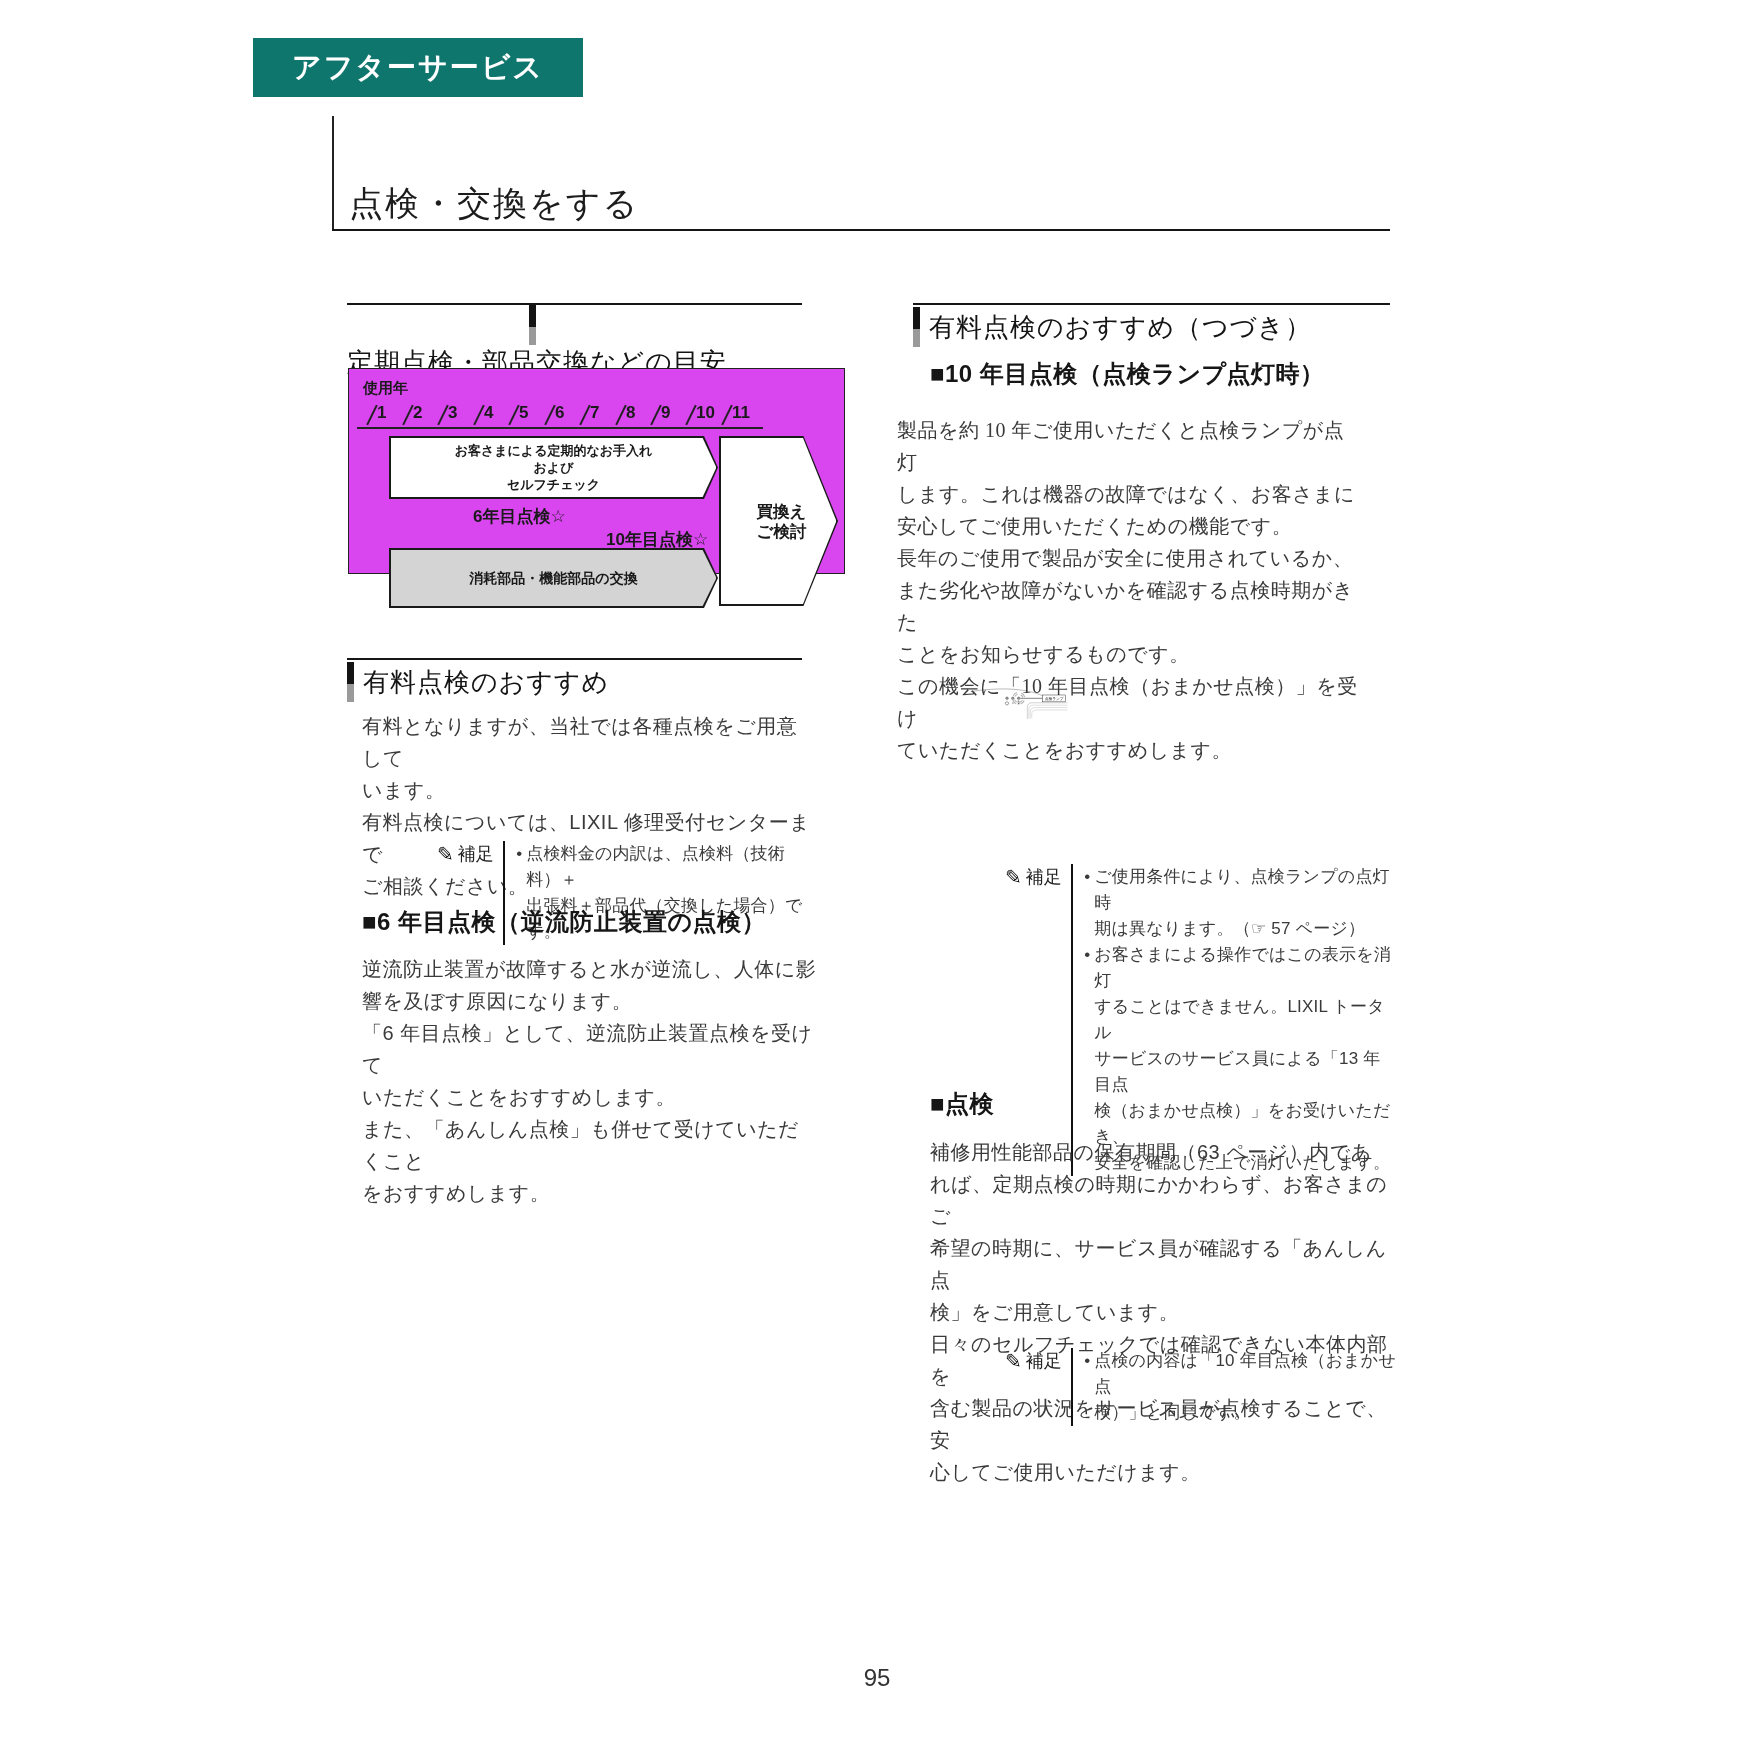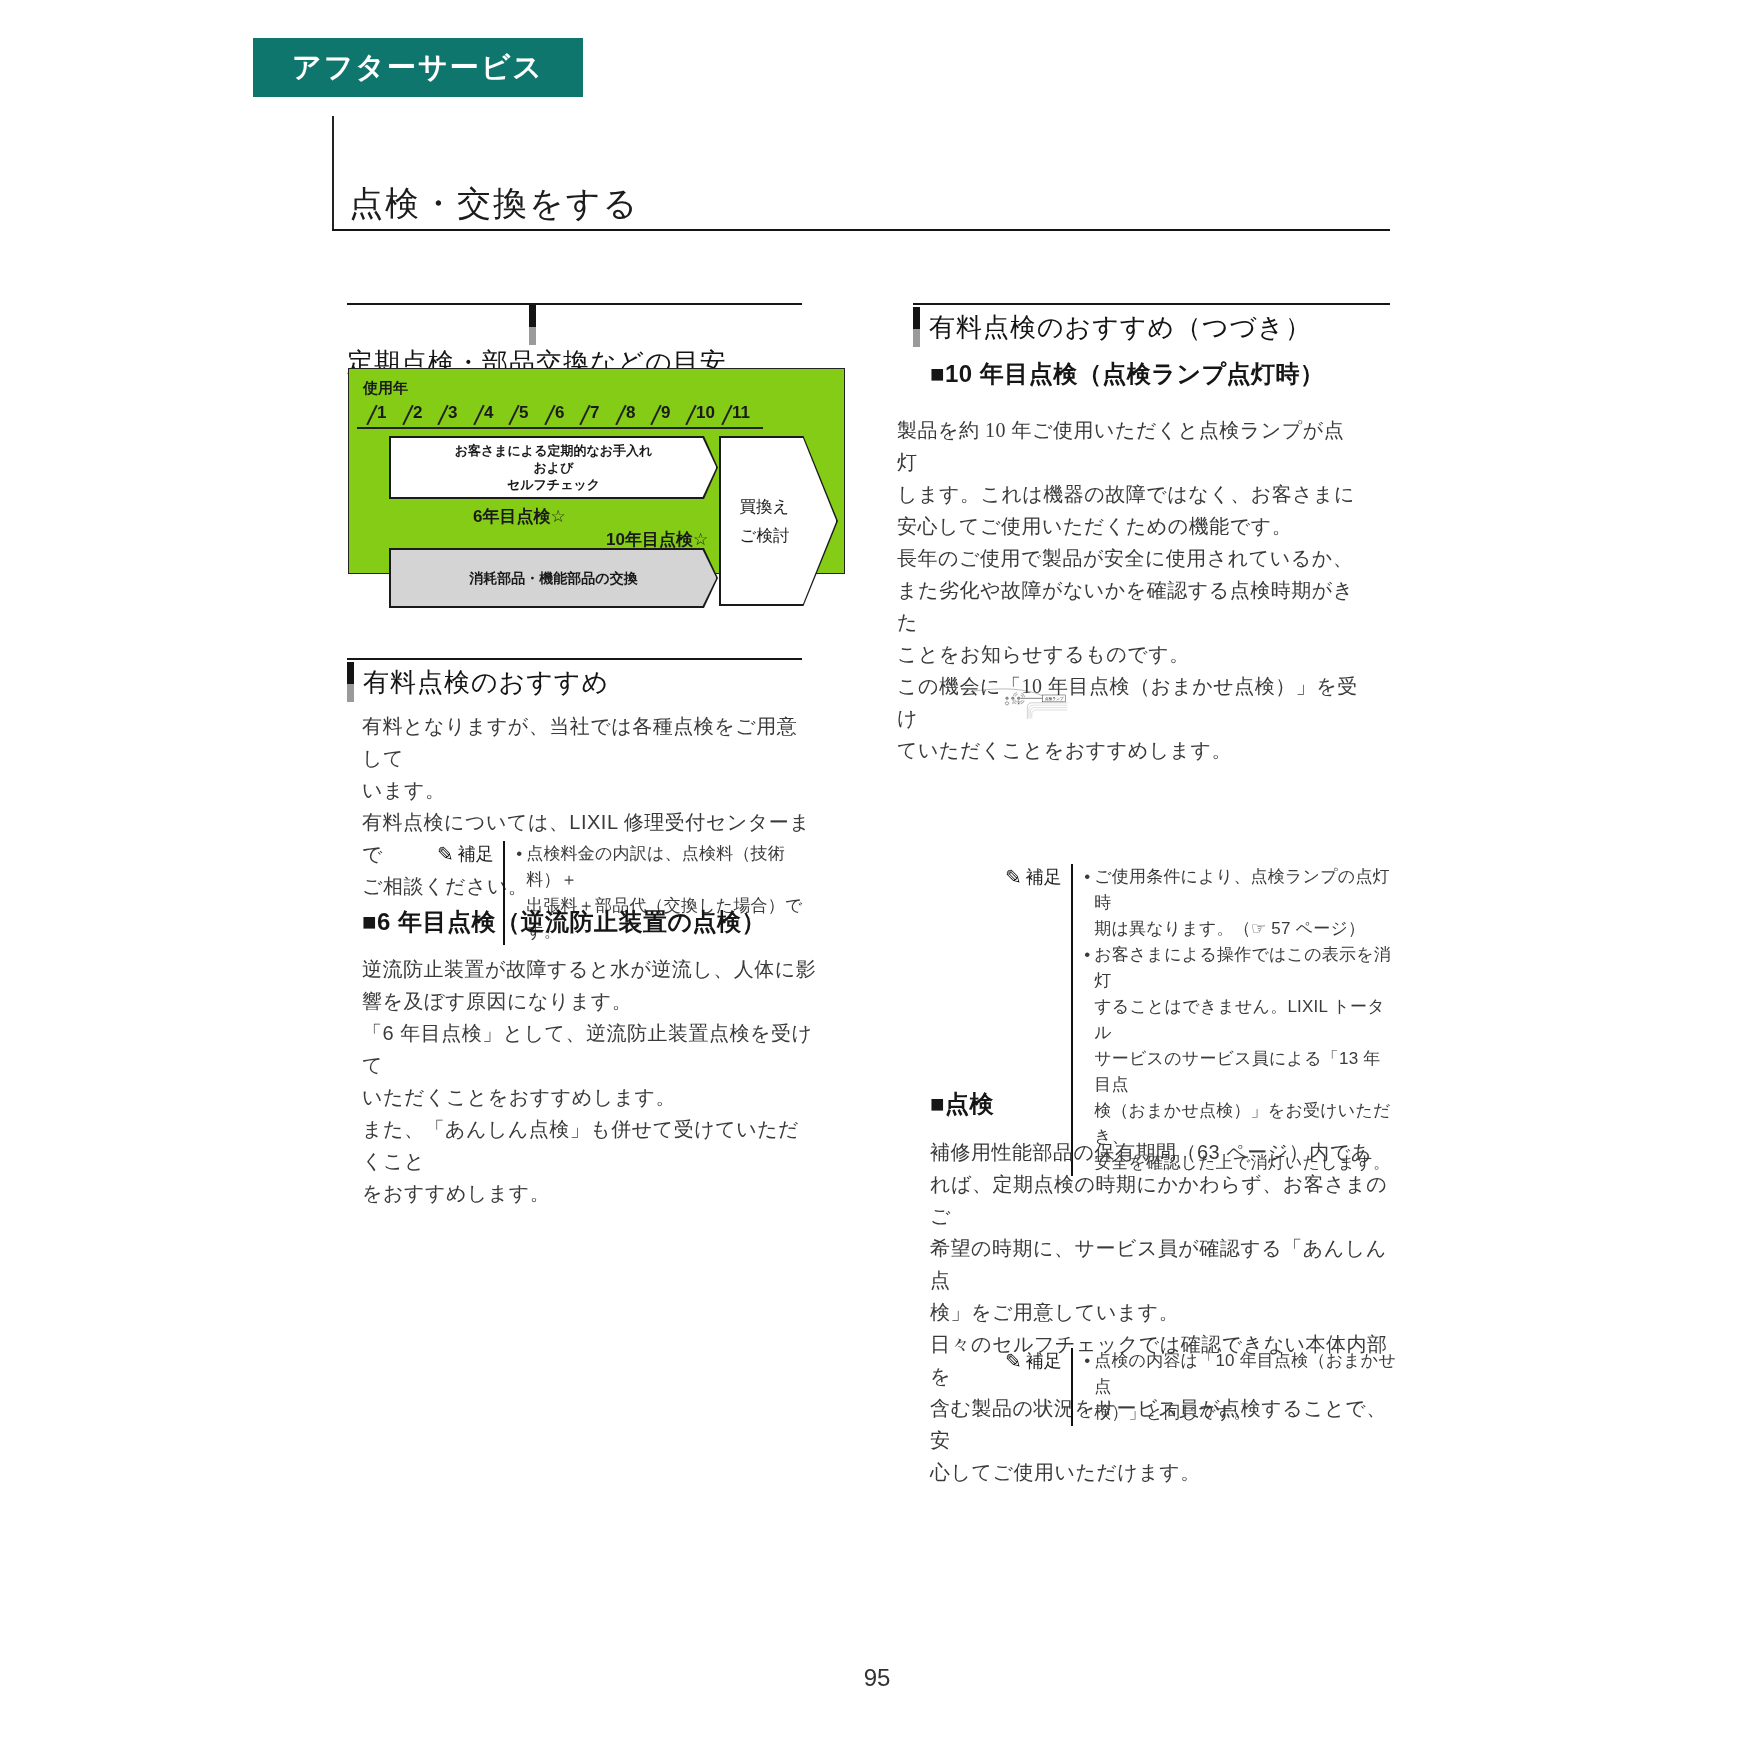--- a/index.html
+++ b/index.html
@@ -28,38 +28,38 @@
   
   .note{display:flex;align-items:stretch;}
   .note-pencil{font-size:20px;color:#111;line-height:26px;margin-right:4px;flex:none;}
   .note-label{font-size:18px;color:#222;line-height:26px;margin-right:9px;flex:none;}
   .note-bar{width:2.5px;background:#111;flex:none;margin-right:11px;}
   .note-body{padding-top:0;}
   .note-item{display:flex;font-size:17px;line-height:26px;color:#3a3a3a;}
   .note-item .bullet{flex:none;margin-right:4px;color:#3a3a3a;}
   .note-text{white-space:pre-line;letter-spacing:0.2px;}
   
-  .diagram-box{left:348px;top:368px;width:497px;height:206px;border:1.5px solid #222;box-sizing:border-box;background:#84cc16;}
+  .diagram-box{left:348px;top:368px;width:497px;height:206px;border:1.5px solid #222;box-sizing:border-box;background:#d946ef;}
   .usage-year{left:14px;top:10px;font-size:15px;font-weight:bold;color:#1a1a1a;}
   .tick{position:absolute;top:34px;font-size:17px;font-weight:bold;color:#1a1a1a;display:flex;align-items:flex-end;}
   .tick .slash{display:inline-block;width:2px;height:22px;background:#222;transform:rotate(26deg);margin-right:4px;margin-bottom:-3px;}
   .tick b{font-weight:bold;}
   .timeline-axis{left:8px;top:58px;width:406px;height:1.6px;background:#222;}
   .chevbox{position:absolute;background:#1a1a1a;}
   .chevbox,.chevbox .inner{clip-path:polygon(0 0,calc(100% - 14px) 0,100% 50%,calc(100% - 14px) 100%,0 100%);}
   .chevbox .inner{position:absolute;top:1.6px;left:1.6px;right:1.6px;bottom:1.6px;background:#fff;
     display:flex;align-items:center;justify-content:center;text-align:center;
     font-size:13px;line-height:17px;font-weight:bold;color:#1a1a1a;white-space:pre-line;}
   .chevbox.gray .inner{background:#d4d4d4;font-size:14px;}
   .star-label{position:absolute;top:136px;font-size:17px;font-weight:bold;color:#1a1a1a;white-space:nowrap;}
   .pent{position:absolute;left:370px;top:67px;width:119px;height:170px;background:#1a1a1a;}
   .pent,.pent .inner{clip-path:polygon(0 0,71% 0,100% 50%,71% 100%,0 100%);}
   .pent .inner{position:absolute;top:1.6px;left:1.6px;right:1.6px;bottom:1.6px;background:#fff;
-    display:flex;flex-direction:column;justify-content:center;padding-left:19px;box-sizing:border-box;
-    font-size:16.5px;line-height:29px;font-weight:normal;color:#1a1a1a;white-space:pre-line;}
+    display:flex;flex-direction:column;justify-content:center;padding-left:36px;box-sizing:border-box;
+    font-size:16.5px;line-height:20px;font-weight:bold;color:#1a1a1a;white-space:pre-line;}
   .page-num{left:0;top:1664px;width:1754px;text-align:center;font-size:24px;color:#333;}
 </style>
 </head>
 <body>
 
 <div id="canvas">
 
   <div class="abs tab">
     <span>アフターサービス</span>
   </div>

